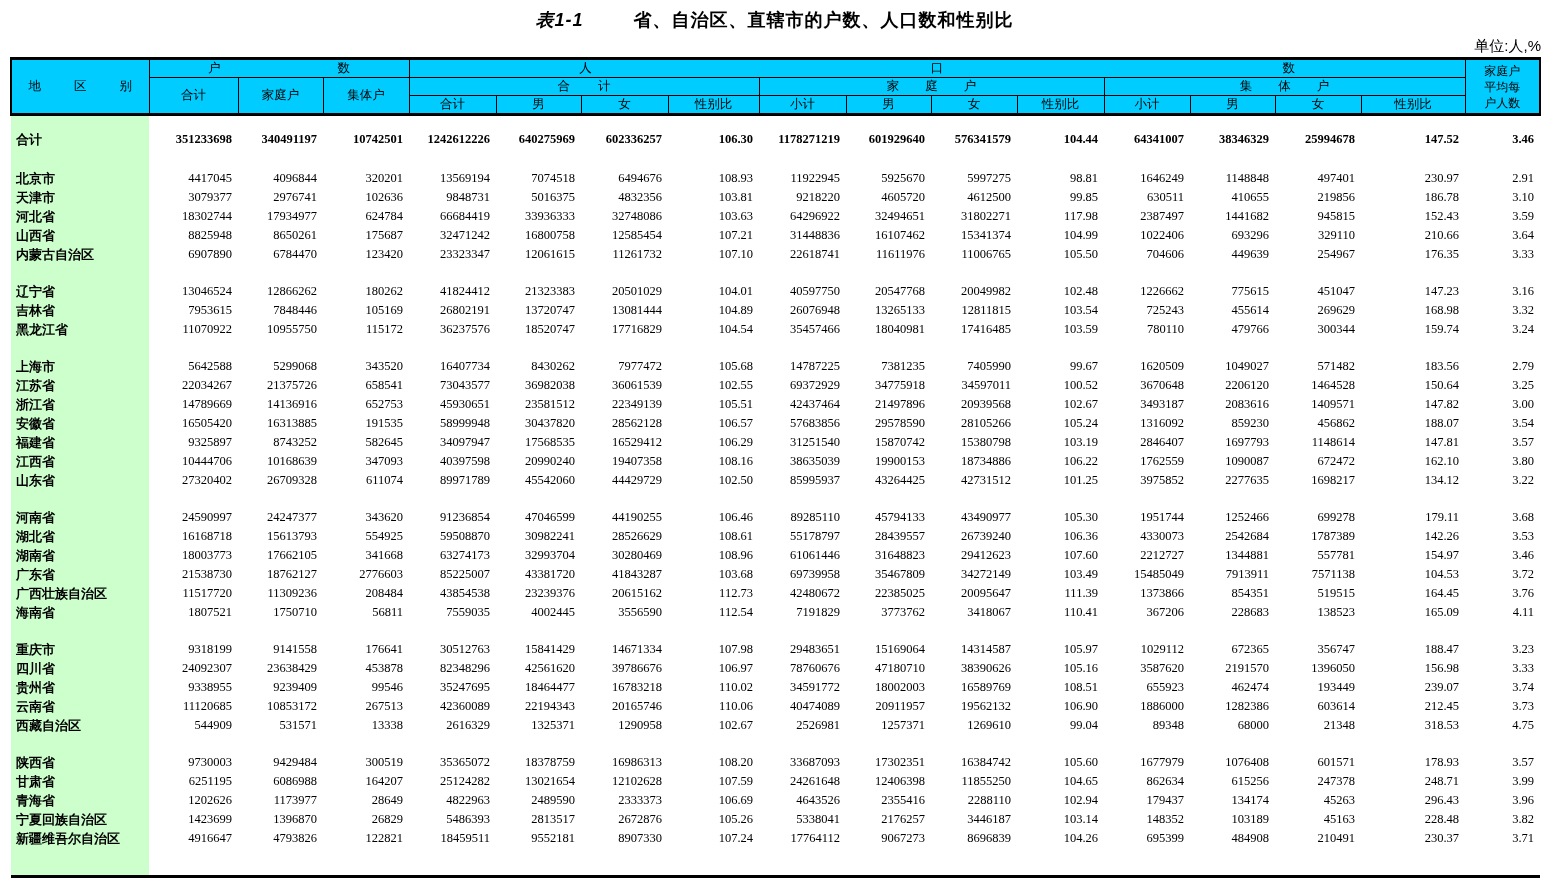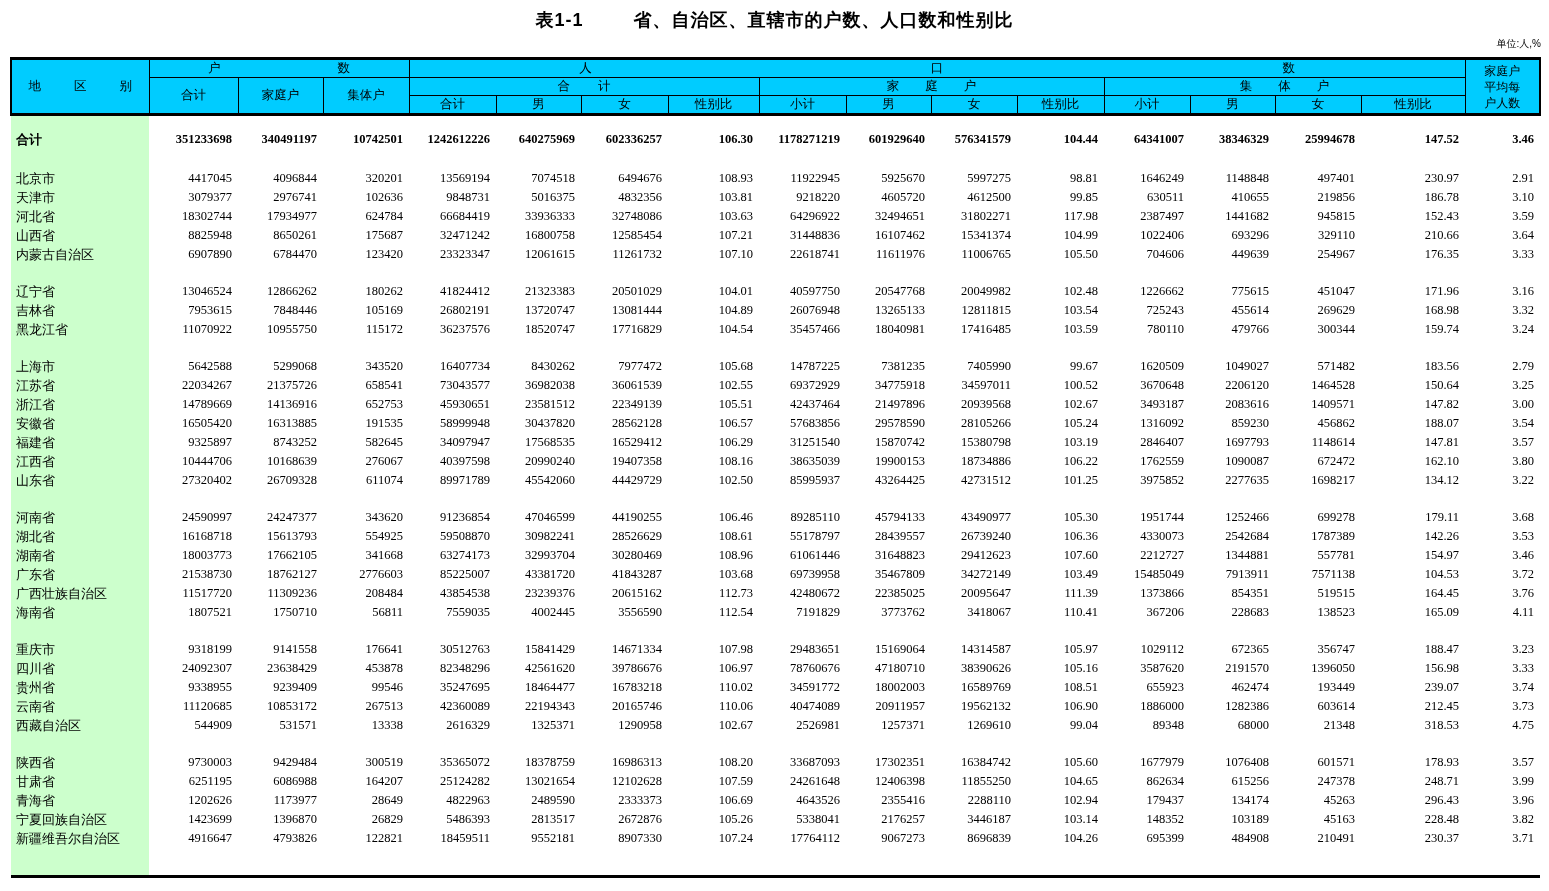--- a/index.html
+++ b/index.html
@@ -1,38 +1,38 @@
 <!DOCTYPE html>
 <html><head>
 <meta charset="utf-8">
 <style>
   html,body{margin:0;padding:0;background:#ffffff;}
   body{width:1549px;height:891px;position:relative;overflow:hidden;
        font-family:"Liberation Serif","DejaVu Serif",serif;color:#000;}
   .title{position:absolute;top:8px;left:0;width:100%;text-align:center;
          font-family:"Liberation Sans","DejaVu Sans",sans-serif;
          font-weight:bold;font-size:18px;letter-spacing:1px;}
-  .title .tno{margin-right:50px;}
-  .unit-note{position:absolute;top:37px;right:8px;font-size:10px;
+  .title .tno{margin-right:50px;font-style:italic;}
+  .unit-note{position:absolute;top:37px;right:8px;font-size:15px;
              font-family:"Liberation Sans","DejaVu Sans",sans-serif;}
   table.main{position:absolute;left:10px;top:57px;width:1529px;
              border-collapse:collapse;table-layout:fixed;}
   thead th{background:#00CCFF;border:1px solid #000;font-weight:normal;
            font-size:12.5px;padding:0;height:17px;line-height:17px;
            font-family:"Liberation Sans","DejaVu Sans",sans-serif;overflow:hidden;}
   th.bt{border-top:3px solid #000;}
   th.bb{border-bottom:3px solid #000;}
   th.bl{border-left:2px solid #000;}
   th.br{border-right:2px solid #000;}
   .spread{display:flex;justify-content:space-around;align-items:center;width:100%;}
   .ls{letter-spacing:28px;padding-left:28px;}
   .ls2{letter-spacing:26px;padding-left:26px;}
   .avg-head div{line-height:16px;font-size:12px;}
   tbody td{padding:0;height:19px;line-height:19px;font-size:12.5px;border:none;}
-  td.region{background:#CCFFCC;padding-left:5px;font-size:13px;white-space:nowrap;}
+  td.region{background:#CCFFCC;padding-left:5px;font-size:13px;white-space:nowrap;font-weight:bold;}
   td.num{text-align:right;padding-right:6px;font-family:"Liberation Serif","DejaVu Serif",serif;}
   tr.total-row td{font-weight:bold;}
   tr.sp td{height:18px;}
   tr.sp-top td{height:14px;}
   tr.sp-mid td{height:20px;}
   tr.sp-bot td{height:27px;}
   table.main{border-bottom:3px solid #000;}
 </style>
 </head>
 <body>
@@ -250,21 +250,21 @@
         <td class="num">21323383</td>
         <td class="num">20501029</td>
         <td class="num">104.01</td>
         <td class="num">40597750</td>
         <td class="num">20547768</td>
         <td class="num">20049982</td>
         <td class="num">102.48</td>
         <td class="num">1226662</td>
         <td class="num">775615</td>
         <td class="num">451047</td>
-        <td class="num">171.96</td>
+        <td class="num">147.23</td>
         <td class="num">3.16</td>
       </tr>
       <tr>
         <td class="region">吉林省</td>
         <td class="num">7953615</td>
         <td class="num">7848446</td>
         <td class="num">105169</td>
         <td class="num">26802191</td>
         <td class="num">13720747</td>
         <td class="num">13081444</td>
@@ -394,21 +394,21 @@
         <td class="num">2846407</td>
         <td class="num">1697793</td>
         <td class="num">1148614</td>
         <td class="num">147.81</td>
         <td class="num">3.57</td>
       </tr>
       <tr>
         <td class="region">江西省</td>
         <td class="num">10444706</td>
         <td class="num">10168639</td>
-        <td class="num">276067</td>
+        <td class="num">347093</td>
         <td class="num">40397598</td>
         <td class="num">20990240</td>
         <td class="num">19407358</td>
         <td class="num">108.16</td>
         <td class="num">38635039</td>
         <td class="num">19900153</td>
         <td class="num">18734886</td>
         <td class="num">106.22</td>
         <td class="num">1762559</td>
         <td class="num">1090087</td>

